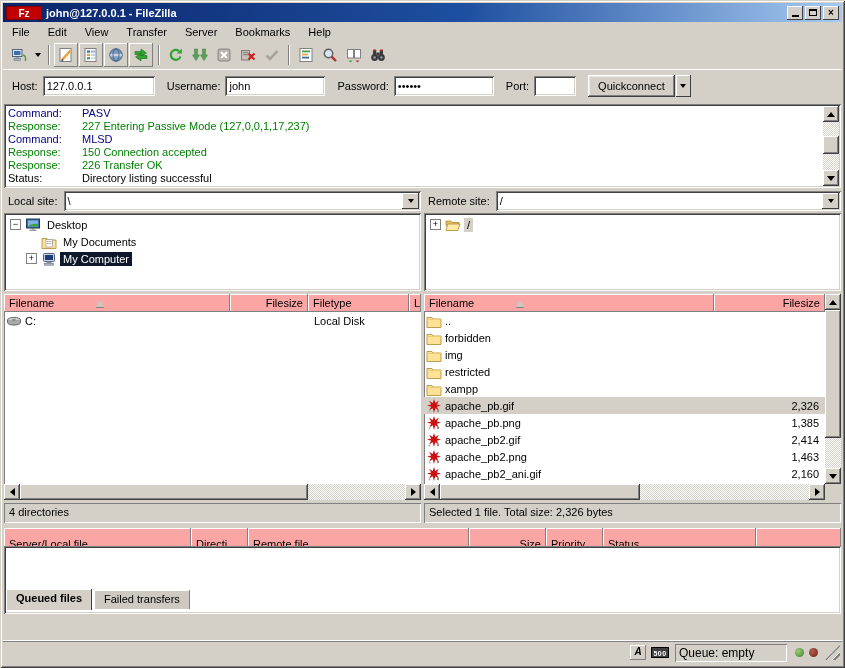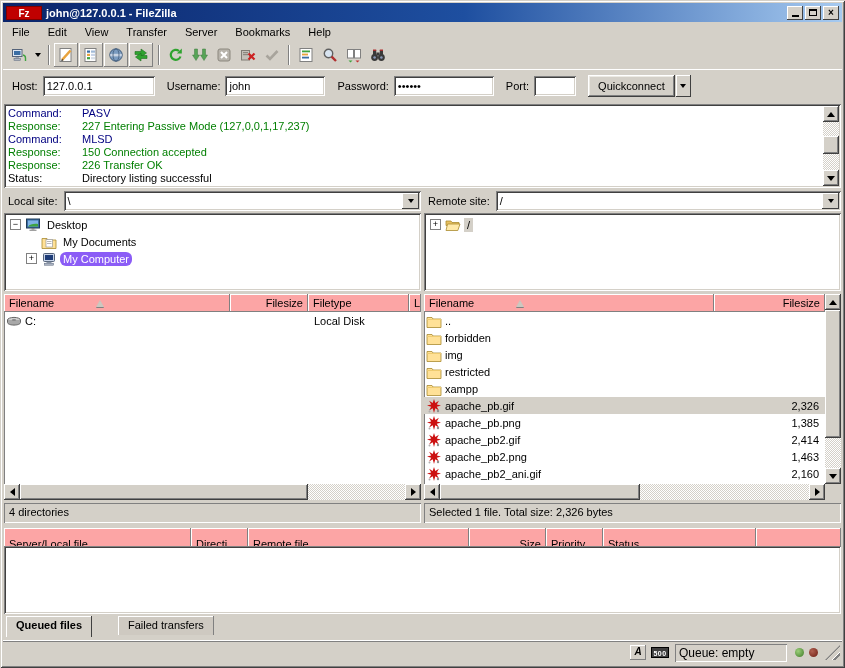--- a/index.html
+++ b/index.html
@@ -55,39 +55,39 @@
   .combo{flex:1;height:20px;background:#fff;box-shadow:inset 1px 1px 0 #808080,inset -1px -1px 0 #fff,inset 2px 2px 0 #404040,inset -2px -2px 0 #D4D0C8;display:flex;align-items:center;}
   .combotext{flex:1;padding-left:4px;}
   .combobtn{width:17px;height:16px;margin:2px;background:#D4D0C8;box-shadow:inset -1px -1px 0 #404040,inset 1px 1px 0 #fff;display:flex;align-items:center;justify-content:center;}
   .treebox{position:absolute;left:0;top:23px;width:417px;height:78px;}
   .treeinner{position:absolute;left:2px;top:2px;right:2px;bottom:2px;background:#fff;overflow:hidden;padding-top:1px;}
   .trow{display:flex;align-items:center;height:17px;padding-left:4px;}
   .expander{width:11px;height:11px;flex:none;background:#fff;border:1px solid #808080;font-size:9px;line-height:9px;text-align:center;margin-right:4px;color:#000;}
   .noexp{width:15px;flex:none;}
   .ticon{width:16px;height:16px;flex:none;margin-right:3px;}
   .tlabel{padding:1px 3px;white-space:nowrap;}
-  .tsel{background:#8b5cf6;color:#fff;border-radius:6px;}
+  .tsel{background:#0f172a;color:#fff;}
   .tsel-inactive{background:#D4D0C8;color:#000;}
   
   .listhead{position:absolute;top:104px;height:18px;display:flex;}
   .hcell{background:#fca5a5;box-shadow:inset -1px -1px 0 #808080,inset 1px 1px 0 #fff;padding:9px 5px;display:flex;align-items:center;overflow:hidden;white-space:nowrap;}
   .sortarrow{width:0;height:0;border-left:4px solid transparent;border-right:4px solid transparent;border-bottom:7px solid #CCC8C0;margin-left:42px;filter:drop-shadow(0 1px 0 #808080);}
   .listbody{position:absolute;top:122px;background:#fff;overflow:hidden;}
   .frow{display:flex;align-items:center;height:17px;white-space:nowrap;}
   .frow .ficon{width:16px;height:16px;flex:none;margin:0 3px 0 2px;}
   .fname{flex:1;overflow:hidden;}
   .fsize{text-align:right;padding-right:6px;flex:none;}
   .fsel{background:#D4D0C8;}
   .hscroll{position:absolute;height:16px;}
   .panestatus{position:absolute;height:20px;padding:3px 5px;box-shadow:inset 1px 1px 0 #808080,inset -1px -1px 0 #fff;}
   
   .qhead{left:4px;top:528px;width:837px;height:32px;display:flex;}
   .qbody{left:4px;top:546px;width:837px;height:68px;}
   
-  .tabsrow{left:6px;top:616px;height:22px;display:flex;align-items:flex-start;gap:24px;}
+  .tabsrow{left:6px;top:588px;height:22px;display:flex;align-items:center;}
   .tab{height:19px;padding:3px 10px;background:#CEC9C1;box-shadow:inset -1px 0 0 #808080,inset 1px 1px 0 #fff;margin-right:2px;white-space:nowrap;}
   .tab.active{height:21px;font-weight:bold;background:#D4D0C8;box-shadow:inset -1px 0 0 #404040,inset 1px 1px 0 #fff;}
   
   .statusbar{left:3px;top:640px;width:839px;height:25px;display:flex;align-items:center;justify-content:flex-end;box-shadow:inset 0 1px 0 #fff,inset 0 2px 0 #808080;padding-right:2px;}
   .typebadge{width:16px;height:15px;background:#D4D0C8;box-shadow:inset -1px -1px 0 #808080,inset 1px 1px 0 #fff;font-size:10px;font-style:italic;font-weight:bold;text-align:center;line-height:14px;margin-right:5px;}
   .encbadge{min-width:18px;height:11px;background:#3F3F3F;color:#fff;font-size:7px;font-weight:bold;text-align:center;line-height:11px;letter-spacing:0.5px;margin-right:6px;border:1px solid #000;}
   .queuebox{width:112px;height:18px;background:#D4D0C8;box-shadow:inset 1px 1px 0 #808080,inset -1px -1px 0 #fff;padding:2px 4px;font-size:12px;margin-right:8px;white-space:nowrap;overflow:hidden;}
   .led{width:9px;height:9px;border-radius:50%;margin-right:5px;}
   .led-green{background:radial-gradient(circle at 35% 35%,#9CCF7A,#3E7A28);}
   .led-red{background:radial-gradient(circle at 35% 35%,#B06050,#6E1E14);}

